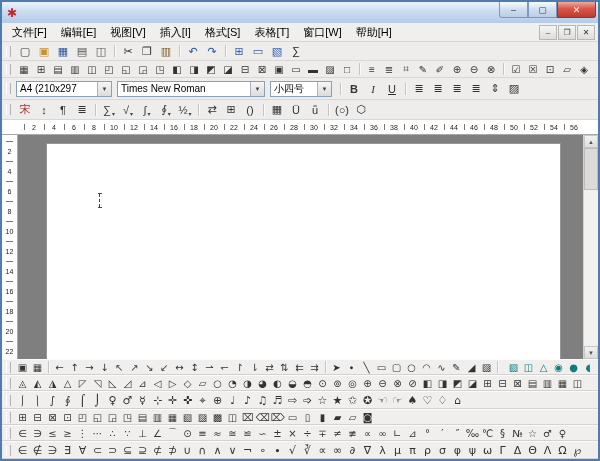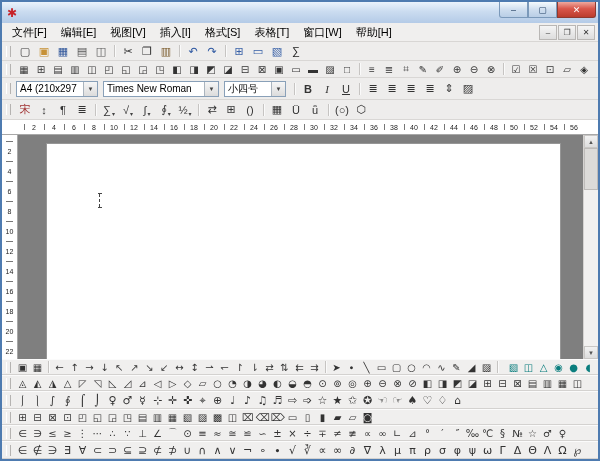--- a/index.html
+++ b/index.html
@@ -35,22 +35,22 @@
   .tsep{width:1px;height:12px;background:#c6c4c2;margin:0 3px;box-shadow:1px 0 0 #fafafa;flex:0 0 1px;}
   .dd::after{content:"▾";font-size:6px;line-height:1;margin-left:1px;align-self:flex-end;color:#444;}
   .fb{font-weight:bold;}
   .fi{font-style:italic;font-family:"Liberation Serif","DejaVu Serif",serif;}
   .fu{text-decoration:underline;}
 
   
   .combo{height:16px;background:#fff;border:1px solid #89a0b8;display:flex;align-items:center;font-size:10px;margin-right:4px;box-sizing:border-box;}
   .cval{padding:0 3px;white-space:nowrap;overflow:hidden;flex:1;}
   .carr{width:13px;height:100%;background:linear-gradient(#f6f6f6,#dcdcdc);border-left:1px solid #aab4be;display:flex;align-items:center;justify-content:center;font-size:6px;color:#444;flex:0 0 13px;}
-  .c-page{width:82px;}
-  .c-font{width:116px;align-items:center;}
+  .c-page{width:96px;}
+  .c-font{width:148px;align-items:center;}
   .c-size{width:62px;}
 
   
   .hruler{height:14px;flex:0 0 14px;background:#fff;border-bottom:1px solid #a8a8a8;display:flex;padding-left:22px;overflow:hidden;}
   .hcell{flex:0 0 20px;width:20px;font-size:7px;color:#222;display:flex;align-items:center;justify-content:center;position:relative;}
   .hcell::before{content:"";position:absolute;left:0;top:4px;bottom:4px;border-left:1px solid #777;}
 
   
   .docarea{flex:1;display:flex;overflow:hidden;background:#7f7f7f;}
   .vruler{width:15px;flex:0 0 15px;background:#fff;border-right:1px solid #a8a8a8;display:flex;flex-direction:column;padding-top:6px;overflow:hidden;}

